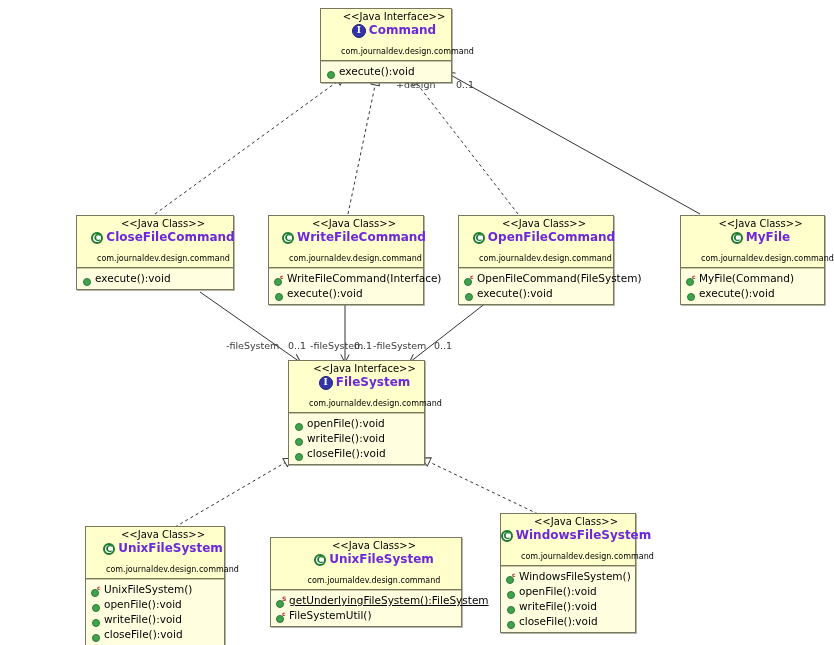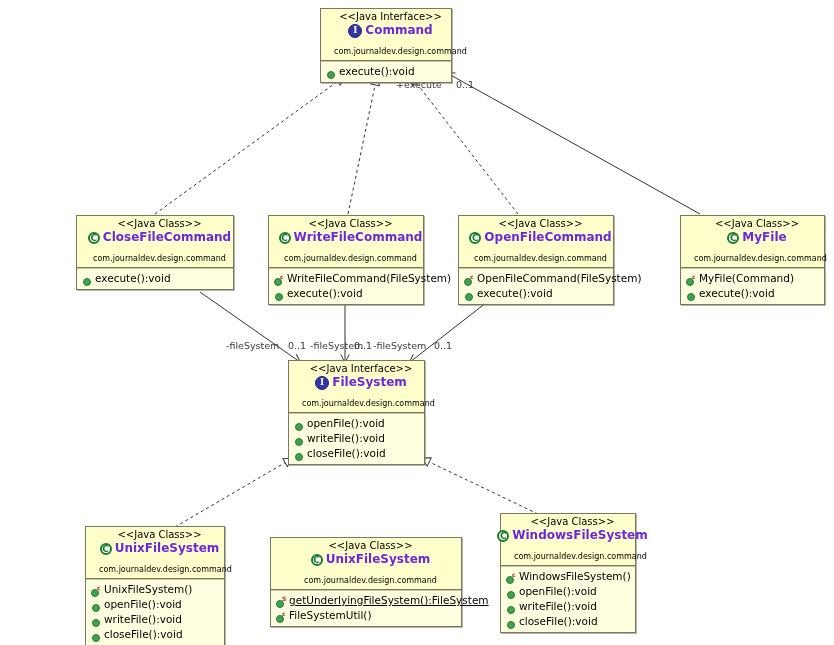--- a/index.html
+++ b/index.html
@@ -34,21 +34,21 @@
     position: absolute;
     box-sizing: border-box;
     background: #ffffe0;
     border: 1px solid #787860;
     box-shadow: 1px 1px 0 rgba(120,120,96,0.55);
   }
   .uml-header {
     box-sizing: border-box;
     background: #ffffcc;
     border-bottom: 1px solid #787860;
-    padding: 2px 4px 3px 13px;
+    padding: 2px 4px 3px 20px;
     text-align: center;
   }
   .stereotype {
     font-size: 10px;
     color: #000000;
     line-height: 12px;
     white-space: nowrap;
   }
   .title-row {
     display: flex;
@@ -200,21 +200,21 @@
     </g>
 
     <g>
       <path d="M 175 527 L 293 458" fill="none" stroke="#333333" stroke-width="1" stroke-dasharray="3,3" marker-end="url(#hollowTriangle)"></path>
     </g>
     <g>
       <path d="M 538 514 L 421 458" fill="none" stroke="#333333" stroke-width="1" stroke-dasharray="3,3" marker-end="url(#hollowTriangle)"></path>
     </g>
   </svg>
 
-  <div class="edge-label" style="left:396px; top:79px;">+execute</div>
+  <div class="edge-label" style="left:396px; top:79px;">+design</div>
   <div class="edge-label" style="left:456px; top:79px;">0..1</div>
 
   <div class="edge-label" style="left:226px; top:340px;">-fileSystem</div>
   <div class="edge-label" style="left:288px; top:340px;">0..1</div>
 
   <div class="edge-label" style="left:310px; top:340px;">-fileSystem</div>
   <div class="edge-label" style="left:354px; top:340px;">0..1</div>
 
   <div class="edge-label" style="left:373px; top:340px;">-fileSystem</div>
   <div class="edge-label" style="left:434px; top:340px;">0..1</div>
@@ -261,21 +261,21 @@
         <span class="type-name">WriteFileCommand</span>
       </div>
       <div class="pkg">com.journaldev.design.command</div>
     </div>
     <div class="uml-compartment">
       <div class="member">
         <span class="icon icon-ctor">
           <span class="dot"></span>
             <span class="sup">c</span>
         </span>
-        <span class="member-label">WriteFileCommand(FileSystem)</span>
+        <span class="member-label">WriteFileCommand(Interface)</span>
       </div>
       <div class="member">
         <span class="icon icon-method"></span>
         <span class="member-label">execute():void</span>
       </div>
     </div>
   </div>
 
   <div class="uml-box" style="left:458px; top:215px; width:156px;">
     <div class="uml-header">

